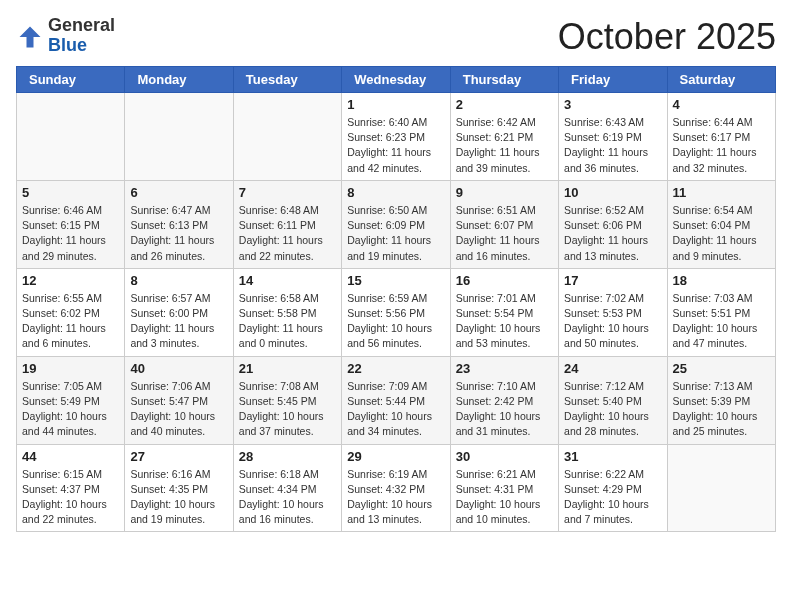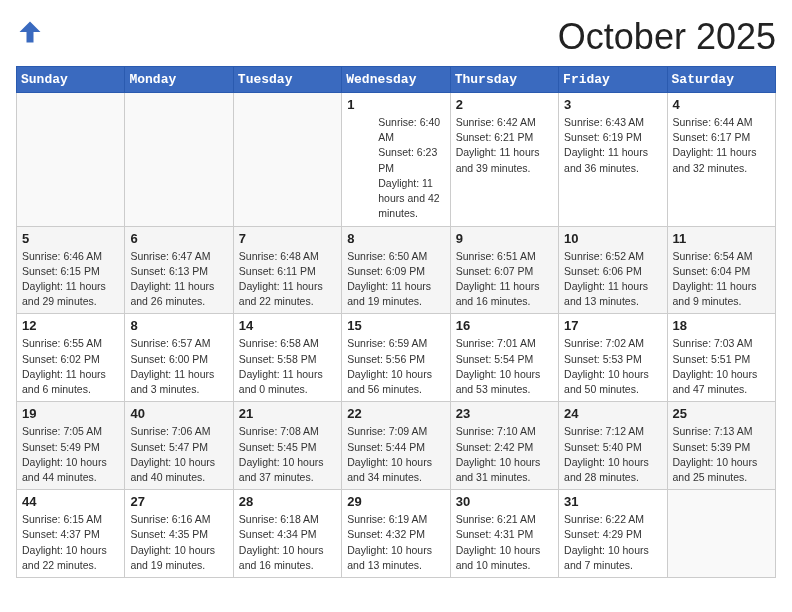--- a/index.html
+++ b/index.html
@@ -50,25 +50,24 @@
     }
     .calendar {
       width: 100%;
       border-collapse: collapse;
       border: 1px solid #ccc;
     }
     .calendar th {
       background-color: #3a6abf;
       color: #fff;
       text-align: left;
-      padding: 5px 4px;
+      padding: 5px 12px;
       font-size: 13px;
       font-weight: bold;
       border: 1px solid #2a5aaf;
-      font-family: Liberation Mono, monospace;
     }
     .calendar td {
       vertical-align: top;
       border: 1px solid #ccc;
       padding: 4px 5px;
       width: 108px;
       min-height: 90px;
       font-size: 10.5px;
       color: #333;
       background: #fff;
@@ -93,20 +92,24 @@
     .calendar tbody tr td:first-child { width: 108px; }
   </style>
 </head>
 <body>
 
 <div class="header">
   <div class="logo">
     <svg class="logo-icon" viewBox="0 0 32 32">
       <polygon points="16,4 28,16 20,16 20,28 12,28 12,16 4,16" fill="#3a6abf"></polygon>
     </svg>
+    <div class="logo-text">
+      <span class="logo-general">General</span>
+      <span class="logo-blue">Blue</span>
+    </div>
   </div>
   <div class="title-block">
     <div class="month-title">October 2025</div>
   </div>
 </div>
 
 <table class="calendar">
   <thead>
     <tr>
     <th>Sunday</th>
@@ -118,21 +121,21 @@
         <th>Saturday</th>
       </tr>
   </thead>
   <tbody id="calendar-body">
   <tr>
         <td class="empty-cell"></td>
         <td class="empty-cell"></td>
         <td class="empty-cell"></td>
         <td>
           <div class="day-number">1</div>
-          <div class="day-info" style="white-space: pre-line; margin-left: 31px;">Sunrise: 6:40 AM
+          <div class="day-info" style="white-space: pre-line;">Sunrise: 6:40 AM
 Sunset: 6:23 PM
 Daylight: 11 hours and 42 minutes.</div>
         </td>
         <td>
           <div class="day-number">2</div>
           <div class="day-info" style="white-space: pre-line;">Sunrise: 6:42 AM
 Sunset: 6:21 PM
 Daylight: 11 hours and 39 minutes.</div>
         </td>
         <td>

